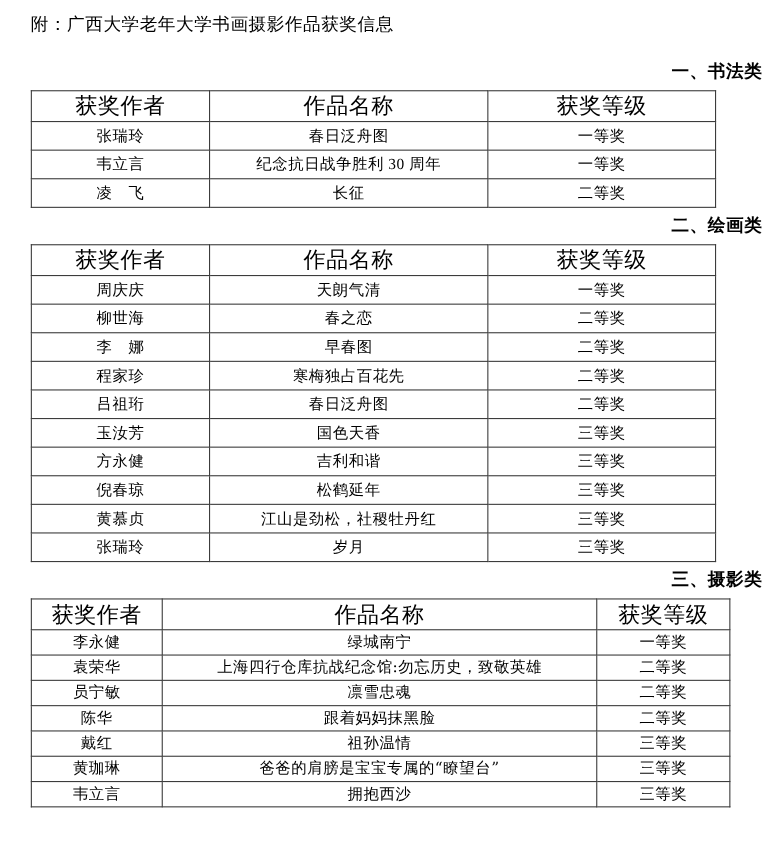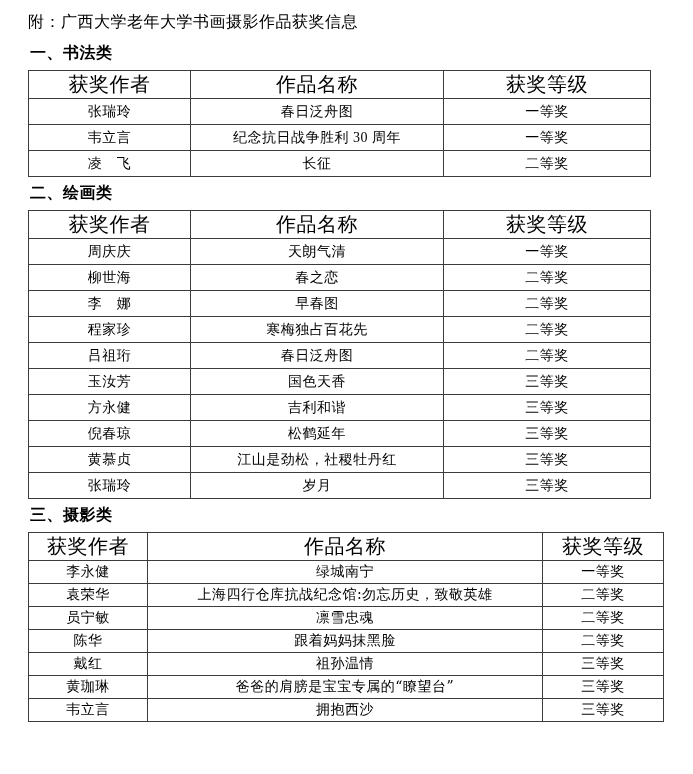--- a/index.html
+++ b/index.html
@@ -13,28 +13,29 @@
     overflow: hidden;
     color: #000000;
     font-family: "DejaVu Serif", "Liberation Serif", serif;
   }
   .page {
     padding: 12px 0 0 28px;
   }
   .doc-title {
     font-size: 16px;
     font-weight: normal;
-    margin: 0 0 10px 0;
+    margin: 0 0 22px 0;
     letter-spacing: 0.5px;
   }
   .section-heading {
     font-size: 16px;
     font-weight: bold;
     margin: 6px 0 6px 2px;
     letter-spacing: 0.5px;
+    text-align: right;
   }
   table {
     border-collapse: collapse;
     table-layout: fixed;
     border: 1px solid #222222;
   }
   table.standard { width: 622px; }
   table.wide     { width: 635px; }
   th, td {
     border: 1px solid #3c3c3c;

